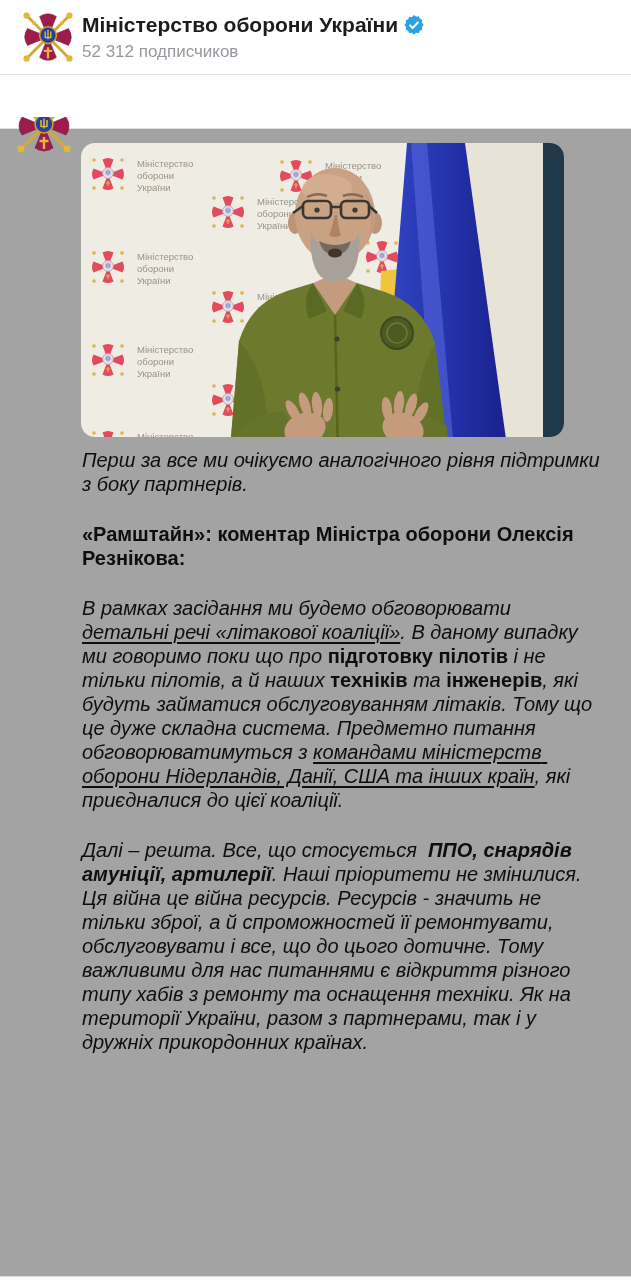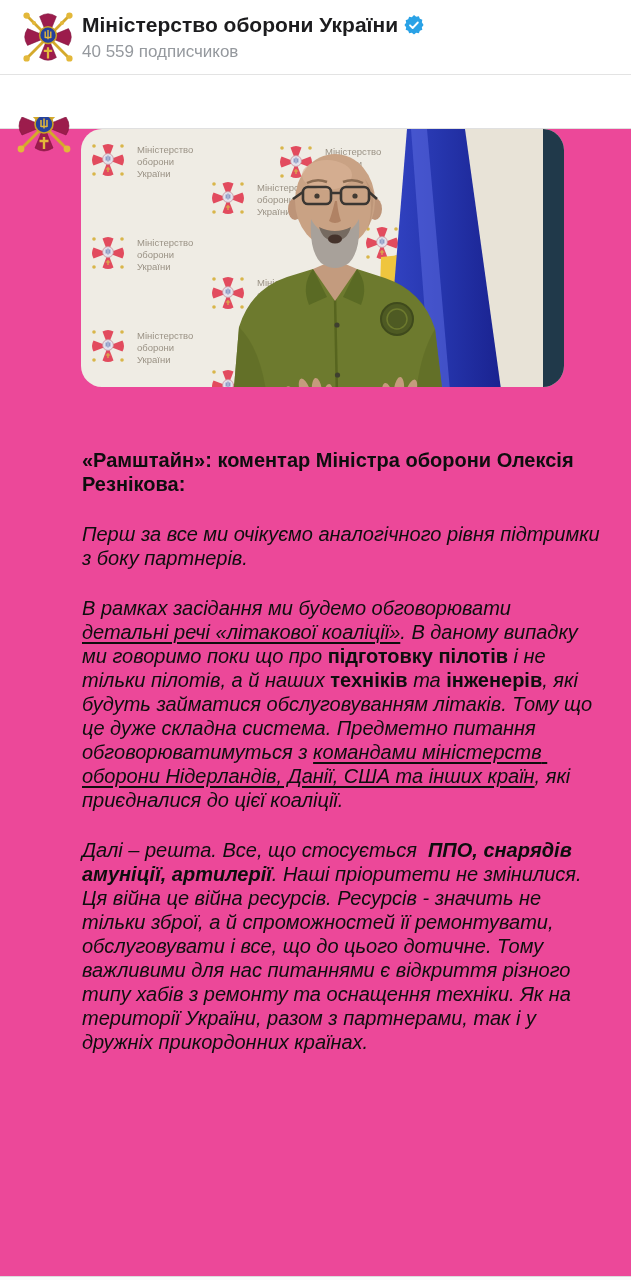--- a/index.html
+++ b/index.html
@@ -1,33 +1,33 @@
 <!DOCTYPE html>
 <html><head>
 <meta charset="utf-8">
 <style>
   html,body{margin:0;padding:0;background:#fff;}
   .screen{
-    position:relative;width:631px;height:1280px;background:#ec4899;overflow:hidden;
+    position:relative;width:631px;height:1280px;background:#a3a3a3;overflow:hidden;
     font-family:"Liberation Sans","DejaVu Sans",sans-serif;color:#111;
   }
   
   .header{position:absolute;left:0;top:0;width:631px;height:74px;background:#fff;border-bottom:1px solid #e3e3e3;}
   .header .logo{position:absolute;left:21px;top:8px;width:54px;height:58px;}
   .header .title-row{position:absolute;left:82px;top:13px;white-space:nowrap;}
   .channel-title{font-size:21px;font-weight:600;color:#1c1c1e;letter-spacing:0;}
   .verified{display:inline-block;vertical-align:-3px;margin-left:6px;width:20px;height:20px;}
   .subs{position:absolute;left:82px;top:42px;font-size:17px;color:#95999e;}
   
   .top-strip{position:absolute;left:0;top:75px;width:631px;height:53px;background:#fff;border-bottom:1px solid #e0e0e0;}
   
   .avatar{position:absolute;left:14px;top:117px;width:60px;height:36px;overflow:hidden;z-index:3;}
   .avatar svg{display:block;margin-top:-21px;}
   
-  .photo{position:absolute;left:81px;top:129px;width:483px;height:258px;border-radius:21px;overflow:hidden;z-index:2;}
+  .photo{position:absolute;left:81px;top:143px;width:483px;height:294px;border-radius:14px;overflow:hidden;z-index:2;}
   .photo svg{display:block;}
   .bt{font-size:9.5px;fill:#9a9285;font-family:"Liberation Sans","DejaVu Sans",sans-serif;}
   
   .caption{position:absolute;left:82px;top:448px;width:518px;font-size:20px;line-height:24px;color:#0e0e0e;}
   .caption p{margin:0;white-space:pre-wrap;}
   .caption p + p{margin-top:26px;}
   .caption .b{font-weight:bold;}
   .caption .i{font-style:italic;}
   .caption .u{text-decoration:underline;text-underline-offset:3px;font-style:italic;}
   
@@ -81,21 +81,21 @@
   <div class="header">
     <svg class="logo" viewBox="3 1 58 62">
       <use href="#modu-emblem"></use>
     </svg>
     <div class="title-row">
       <span class="channel-title">Міністерство оборони України</span><span class="verified"><svg viewBox="0 0 24 24" width="20" height="20">
         <path fill="#2aa2e6" d="M12 0l2.6 2 3.2-.6 1.2 3 3 1.2-.6 3.2L23.5 12l-2.1 2.6.6 3.2-3 1.2-1.2 3-3.2-.6L12 23.5l-2.6-2.1-3.2.6-1.2-3-3-1.2.6-3.2L.5 12l2.1-2.6-.6-3.2 3-1.2 1.2-3 3.2.6z"></path>
         <path fill="none" stroke="#fff" stroke-width="2.2" stroke-linecap="round" stroke-linejoin="round" d="M7.2 12.4l3.2 3.2 6.2-6.6"></path>
       </svg></span>
     </div>
-    <div class="subs">40 559 подписчиков</div>
+    <div class="subs">52 312 подписчиков</div>
   </div>
 
   <div class="top-strip"></div>
 
   <div class="avatar">
     <svg width="60" height="60" viewBox="2 2 60 60">
         <use href="#modu-emblem"></use>
       </svg>
   </div>
 
@@ -230,21 +230,21 @@
         </g>
         <rect x="352" y="296" width="15" height="20" rx="5" fill="#2e2a28"></rect>
 
         <circle cx="316" cy="190" r="16" fill="#4e5a23" stroke="#3f4a1c" stroke-width="2"></circle>
         <circle cx="316" cy="190" r="10" fill="none" stroke="#6d7a2e" stroke-width="1.5"></circle>
       </g>
     </svg>
   </div>
 
   <div class="caption">
+      <p><span class="i">Перш за все ми очікуємо аналогічного рівня підтримки з боку партнерів.</span></p>
       <p><span class="b">«Рамштайн»: коментар Міністра оборони Олексія Резнікова:</span></p>
-      <p><span class="i">Перш за все ми очікуємо аналогічного рівня підтримки з боку партнерів.</span></p>
       <p><span class="i">В рамках засідання ми будемо обговорювати </span><span class="i u">детальні речі «літакової коаліції»</span><span class="i">. В даному випадку ми говоримо поки що про </span><span class="b">підготовку пілотів</span><span class="i"> і не тільки пілотів, а й наших </span><span class="b">техніків</span><span class="i"> та </span><span class="b">інженерів</span><span class="i">, які будуть займатися обслуговуванням літаків. Тому що це дуже складна система. Предметно питання обговорюватимуться з </span><span class="i u">командами міністерств оборони Нідерландів, Данії, США та інших країн</span><span class="i">, які приєдналися до цієї коаліції.</span></p>
       <p><span class="i">Далі – решта. Все, що стосується  </span><span class="b i">ППО, снарядів амуніції, артилерії</span><span class="i">. Наші пріоритети не змінилися. Ця війна це війна ресурсів. Ресурсів - значить не тільки зброї, а й спроможностей її ремонтувати, обслуговувати і все, що до цього дотичне. Тому важливими для нас питаннями є відкриття різного типу хабів з ремонту та оснащення техніки. Як на території України, разом з партнерами, так і у дружніх прикордонних країнах.</span></p>
     </div>
 
   <div class="bottom-divider"></div>
   <div class="bottom-fill"></div>
 </div>
 
 </body></html>

